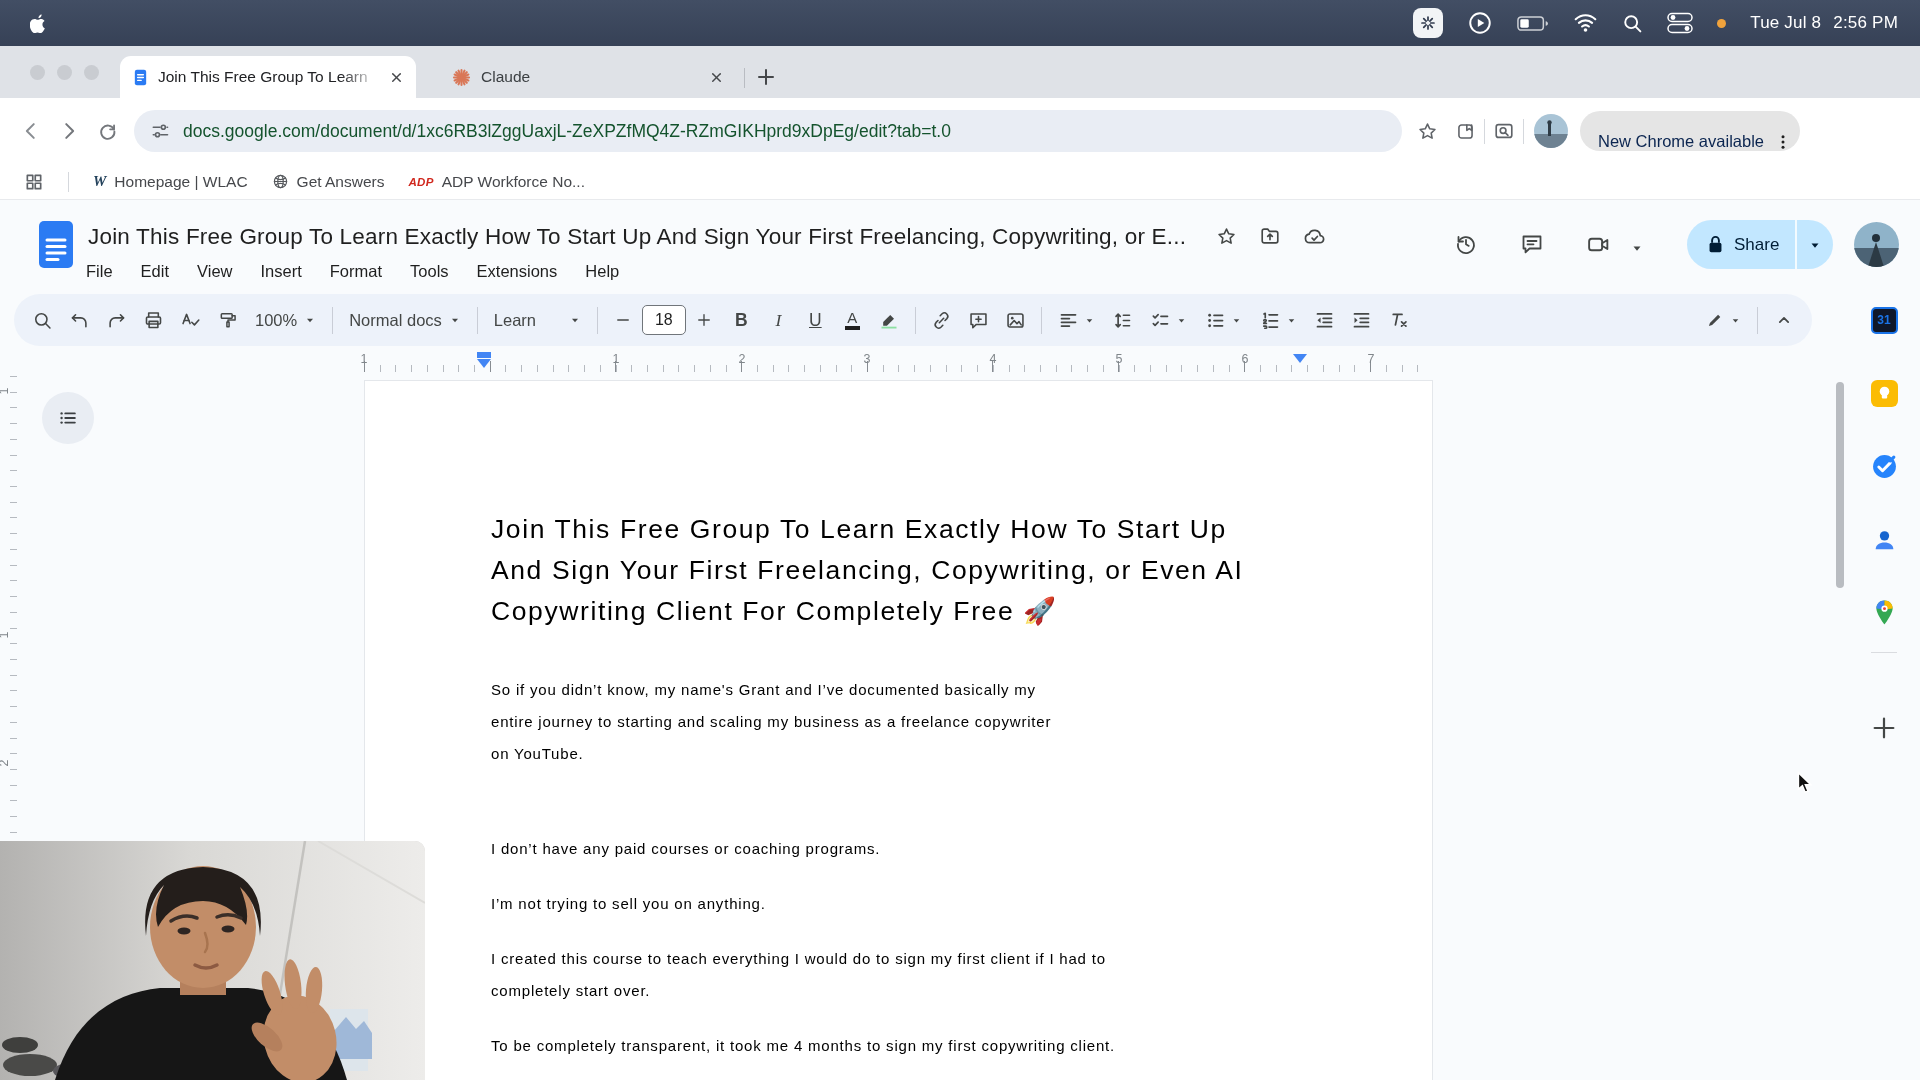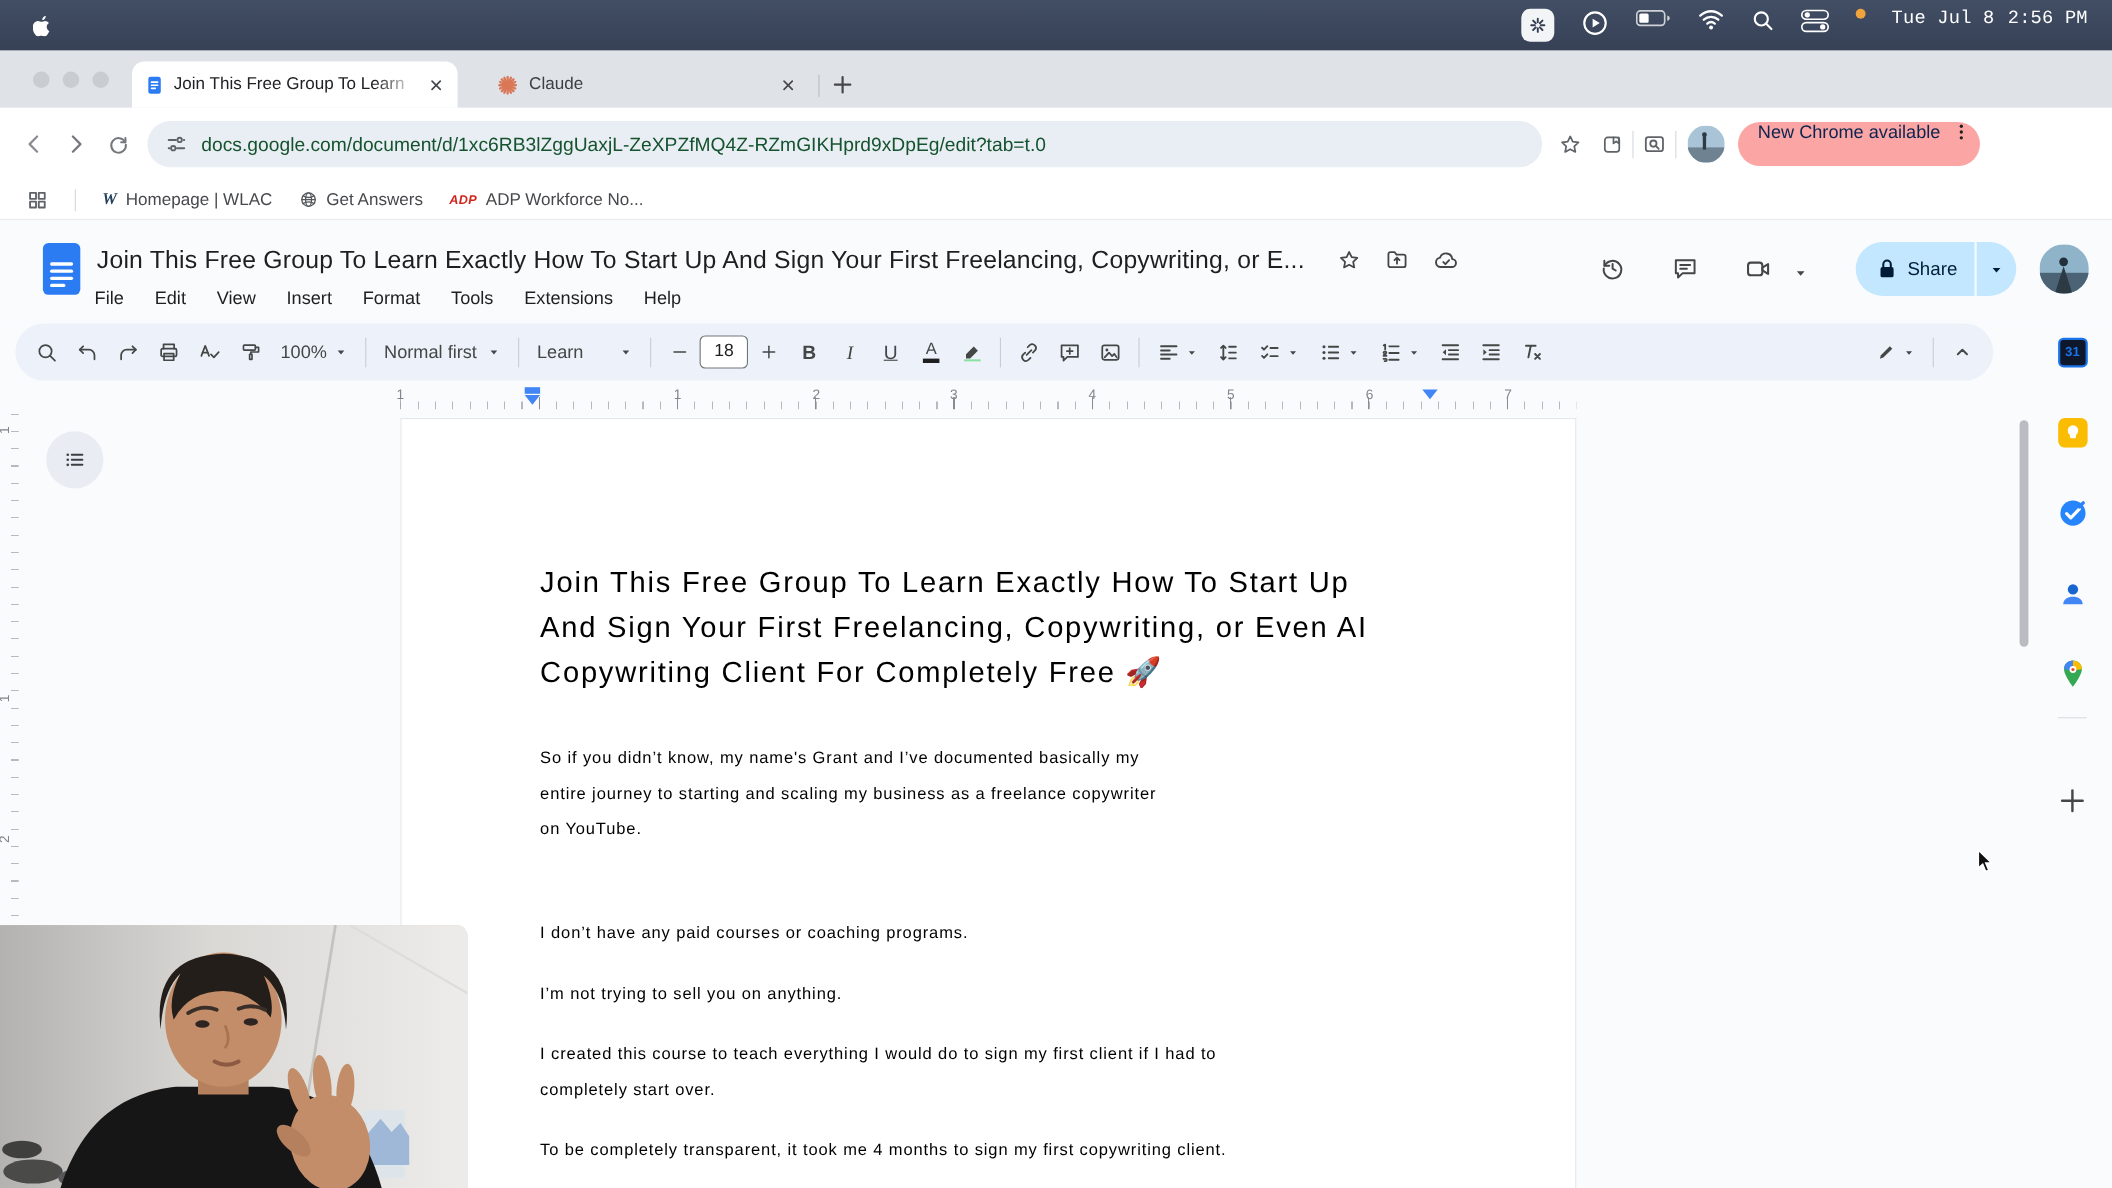--- a/index.html
+++ b/index.html
@@ -3,38 +3,38 @@
 <meta charset="utf-8">
 <style>
   * { box-sizing: border-box; margin: 0; padding: 0; }
   html,body { width:1920px; height:1080px; overflow:hidden; font-family:"Liberation Sans", sans-serif; }
   #stage { position:relative; width:1920px; height:1080px; background:#f9fbfd; overflow:hidden; }
   .abs { position:absolute; }
   svg.i { stroke:currentColor; fill:none; stroke-width:1.8; stroke-linecap:round; stroke-linejoin:round; display:block; }
   svg.i .f, svg.f { fill:currentColor; stroke:none; }
   
   .menubar { left:0; top:0; width:1920px; height:46px; background:linear-gradient(#424e64,#364156); display:flex; align-items:center; color:#fff; }
-  .mb-right { margin-left:auto; display:flex; gap:24px; margin-right:22px;font-family:Liberation Mono, monospace; }
+  .mb-right { margin-left:auto; display:flex; align-items:center; gap:24px; margin-right:22px; }
   .clock { font-size:17px; display:flex; gap:12px; letter-spacing:.2px; }
   .recbtn { width:30px; height:30px; border-radius:8px; background:#f2f4f6; display:flex; align-items:center; justify-content:center; }
   
   .tabstrip { left:0; top:46px; width:1920px; height:52px; background:#dfe2e7; }
   .light { width:15px; height:15px; border-radius:50%; background:#c9ccd1; position:absolute; top:19px; }
   .tab-active { position:absolute; left:120px; top:10px; width:296px; height:42px; background:#fff; border-radius:11px 11px 0 0; display:flex; align-items:center; padding:12px 12px; gap:9px; }
   .tab-label { font-size:15.5px; color:#202124; white-space:nowrap; overflow:hidden; flex:1;
     -webkit-mask-image:linear-gradient(90deg,#000 82%,transparent); mask-image:linear-gradient(90deg,#000 82%,transparent); }
   .tab2 { position:absolute; left:440px; top:10px; width:296px; height:42px; display:flex; align-items:center; padding:0 12px; gap:10px; color:#3c4043; }
   
   .chrometools { left:0; top:98px; width:1920px; height:66px; background:#fff; display:flex; align-items:center; }
   .navbtn { width:38px; height:38px; border-radius:50%; display:flex; align-items:center; justify-content:center; color:#74777c; }
   .omnibox { margin-left:8px; width:1268px; height:42px; border-radius:22px; background:#e9edf4; display:flex; align-items:center; padding:0 16px; gap:13px; }
   .url { font-size:17.5px; color:#14532d; white-space:nowrap; overflow:hidden; flex:1; }
   .tbico { width:38px; height:38px; display:flex; align-items:center; justify-content:center; color:#5f6368; }
   .vdiv { width:1px; height:25px; background:#d5d8dd; }
-  .updatepill { height:40px; border-radius:20px; background:#fca5a5; display:flex; align-items:flex-start; padding:0 8px 0 18px; gap:10px; margin-left:12px; }
+  .updatepill { height:40px; border-radius:20px; background:#e5e5e5; display:flex; align-items:flex-end; padding:0 8px 0 18px; gap:10px; margin-left:12px; }
   .updatepill span { font-size:16.5px; color:#0b2550; white-space:nowrap; }
   
   .bookmarks { left:0; top:164px; width:1920px; height:36px; background:#fff; border-bottom:1px solid #e8eaed; display:flex; align-items:center; padding-left:24px; gap:24px; }
   .bm { display:flex; align-items:center; gap:8px; color:#46484c; font-size:15.5px; white-space:nowrap; }
   
   .docshead { left:0; top:200px; width:1920px; height:92px; background:#f9fbfd; }
   .doctitle { position:absolute; left:88px; top:24px; font-size:22.5px; color:#1f1f1f; white-space:nowrap; letter-spacing:.2px; }
   .menus { position:absolute; left:86px; top:62px; display:flex; gap:28px; font-size:16.5px; color:#1f1f1f; }
   .hbtn { position:absolute; width:40px; height:40px; border-radius:50%; display:flex; align-items:center; justify-content:center; color:#444746; }
   .sharepill { position:absolute; left:1687px; top:20px; height:49px; border-radius:25px; background:#c2e7ff; display:flex; align-items:center; color:#001d35; }
@@ -388,21 +388,21 @@
         </svg>
       </span>
     <span class="ddl">
         <span>100%</span>
         <svg class="f" width="12" height="12" viewBox="0 0 24 24">
           <path d="M6 9.5h12l-6 7z"></path>
         </svg>
       </span>
     <span class="dvd"></span>
     <span class="ddl" style="min-width:124px;justify-content:space-between">
-        <span>Normal first</span>
+        <span>Normal docs</span>
         <svg class="f" width="12" height="12" viewBox="0 0 24 24">
           <path d="M6 9.5h12l-6 7z"></path>
         </svg>
       </span>
     <span class="dvd"></span>
     <span class="ddl" style="min-width:105px;justify-content:space-between">
         <span>Learn</span>
         <svg class="f" width="12" height="12" viewBox="0 0 24 24">
           <path d="M6 9.5h12l-6 7z"></path>
         </svg>

